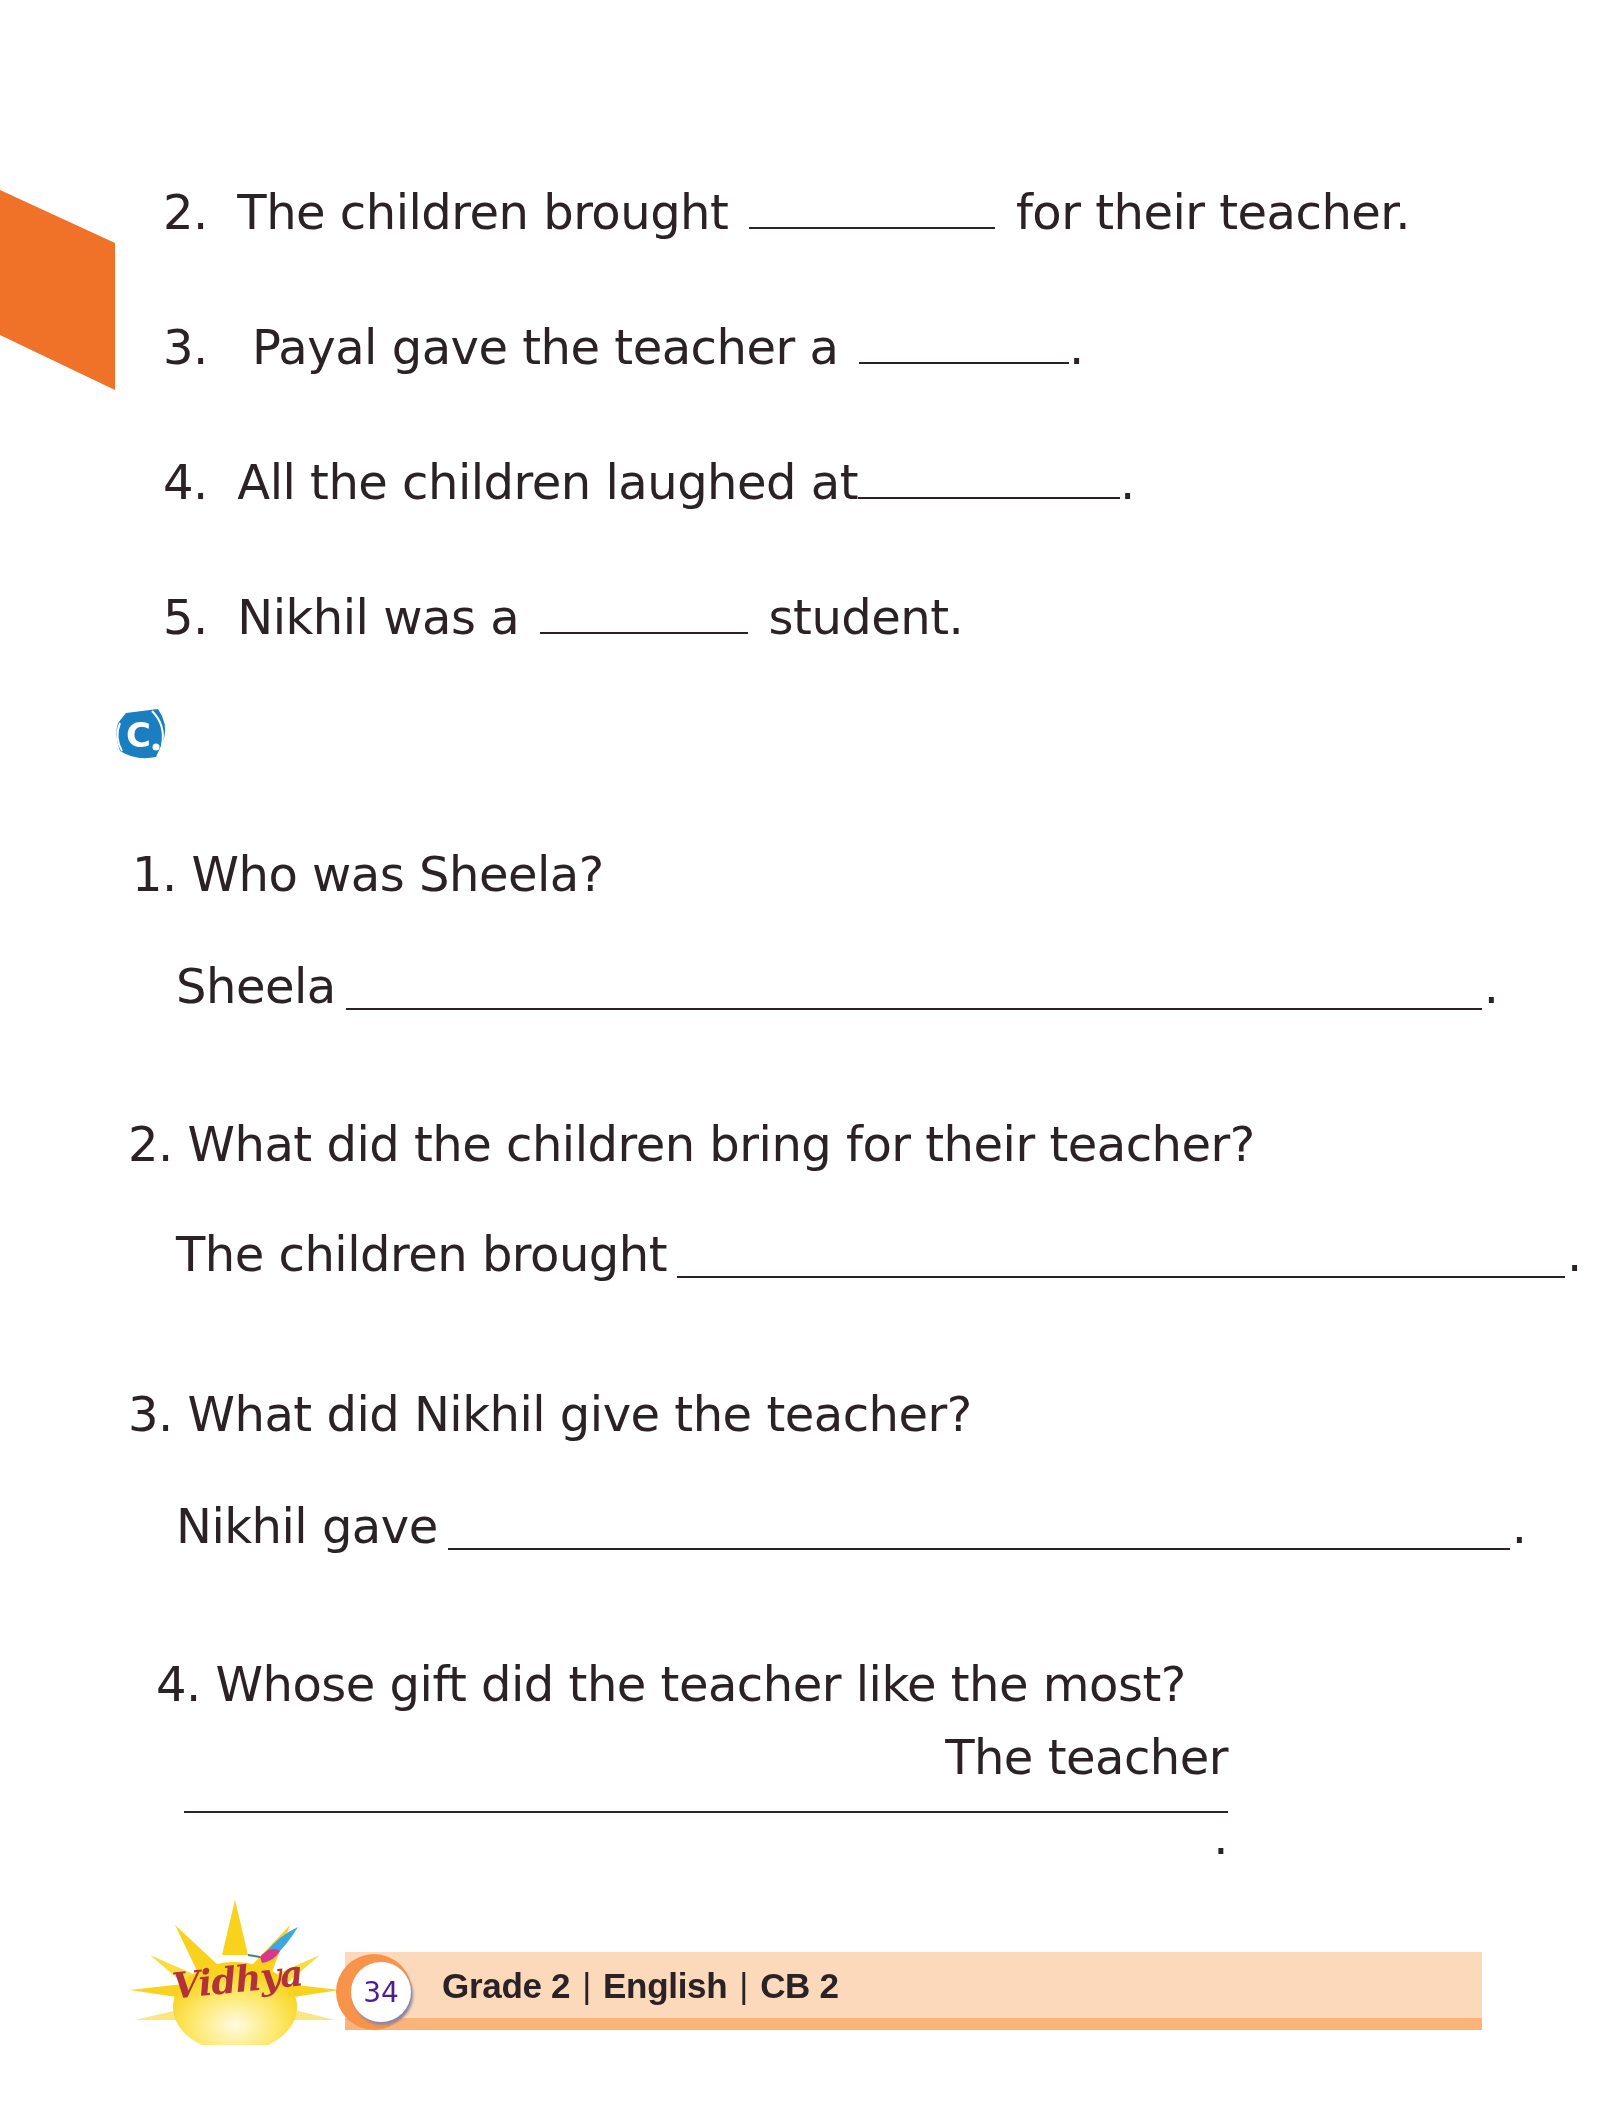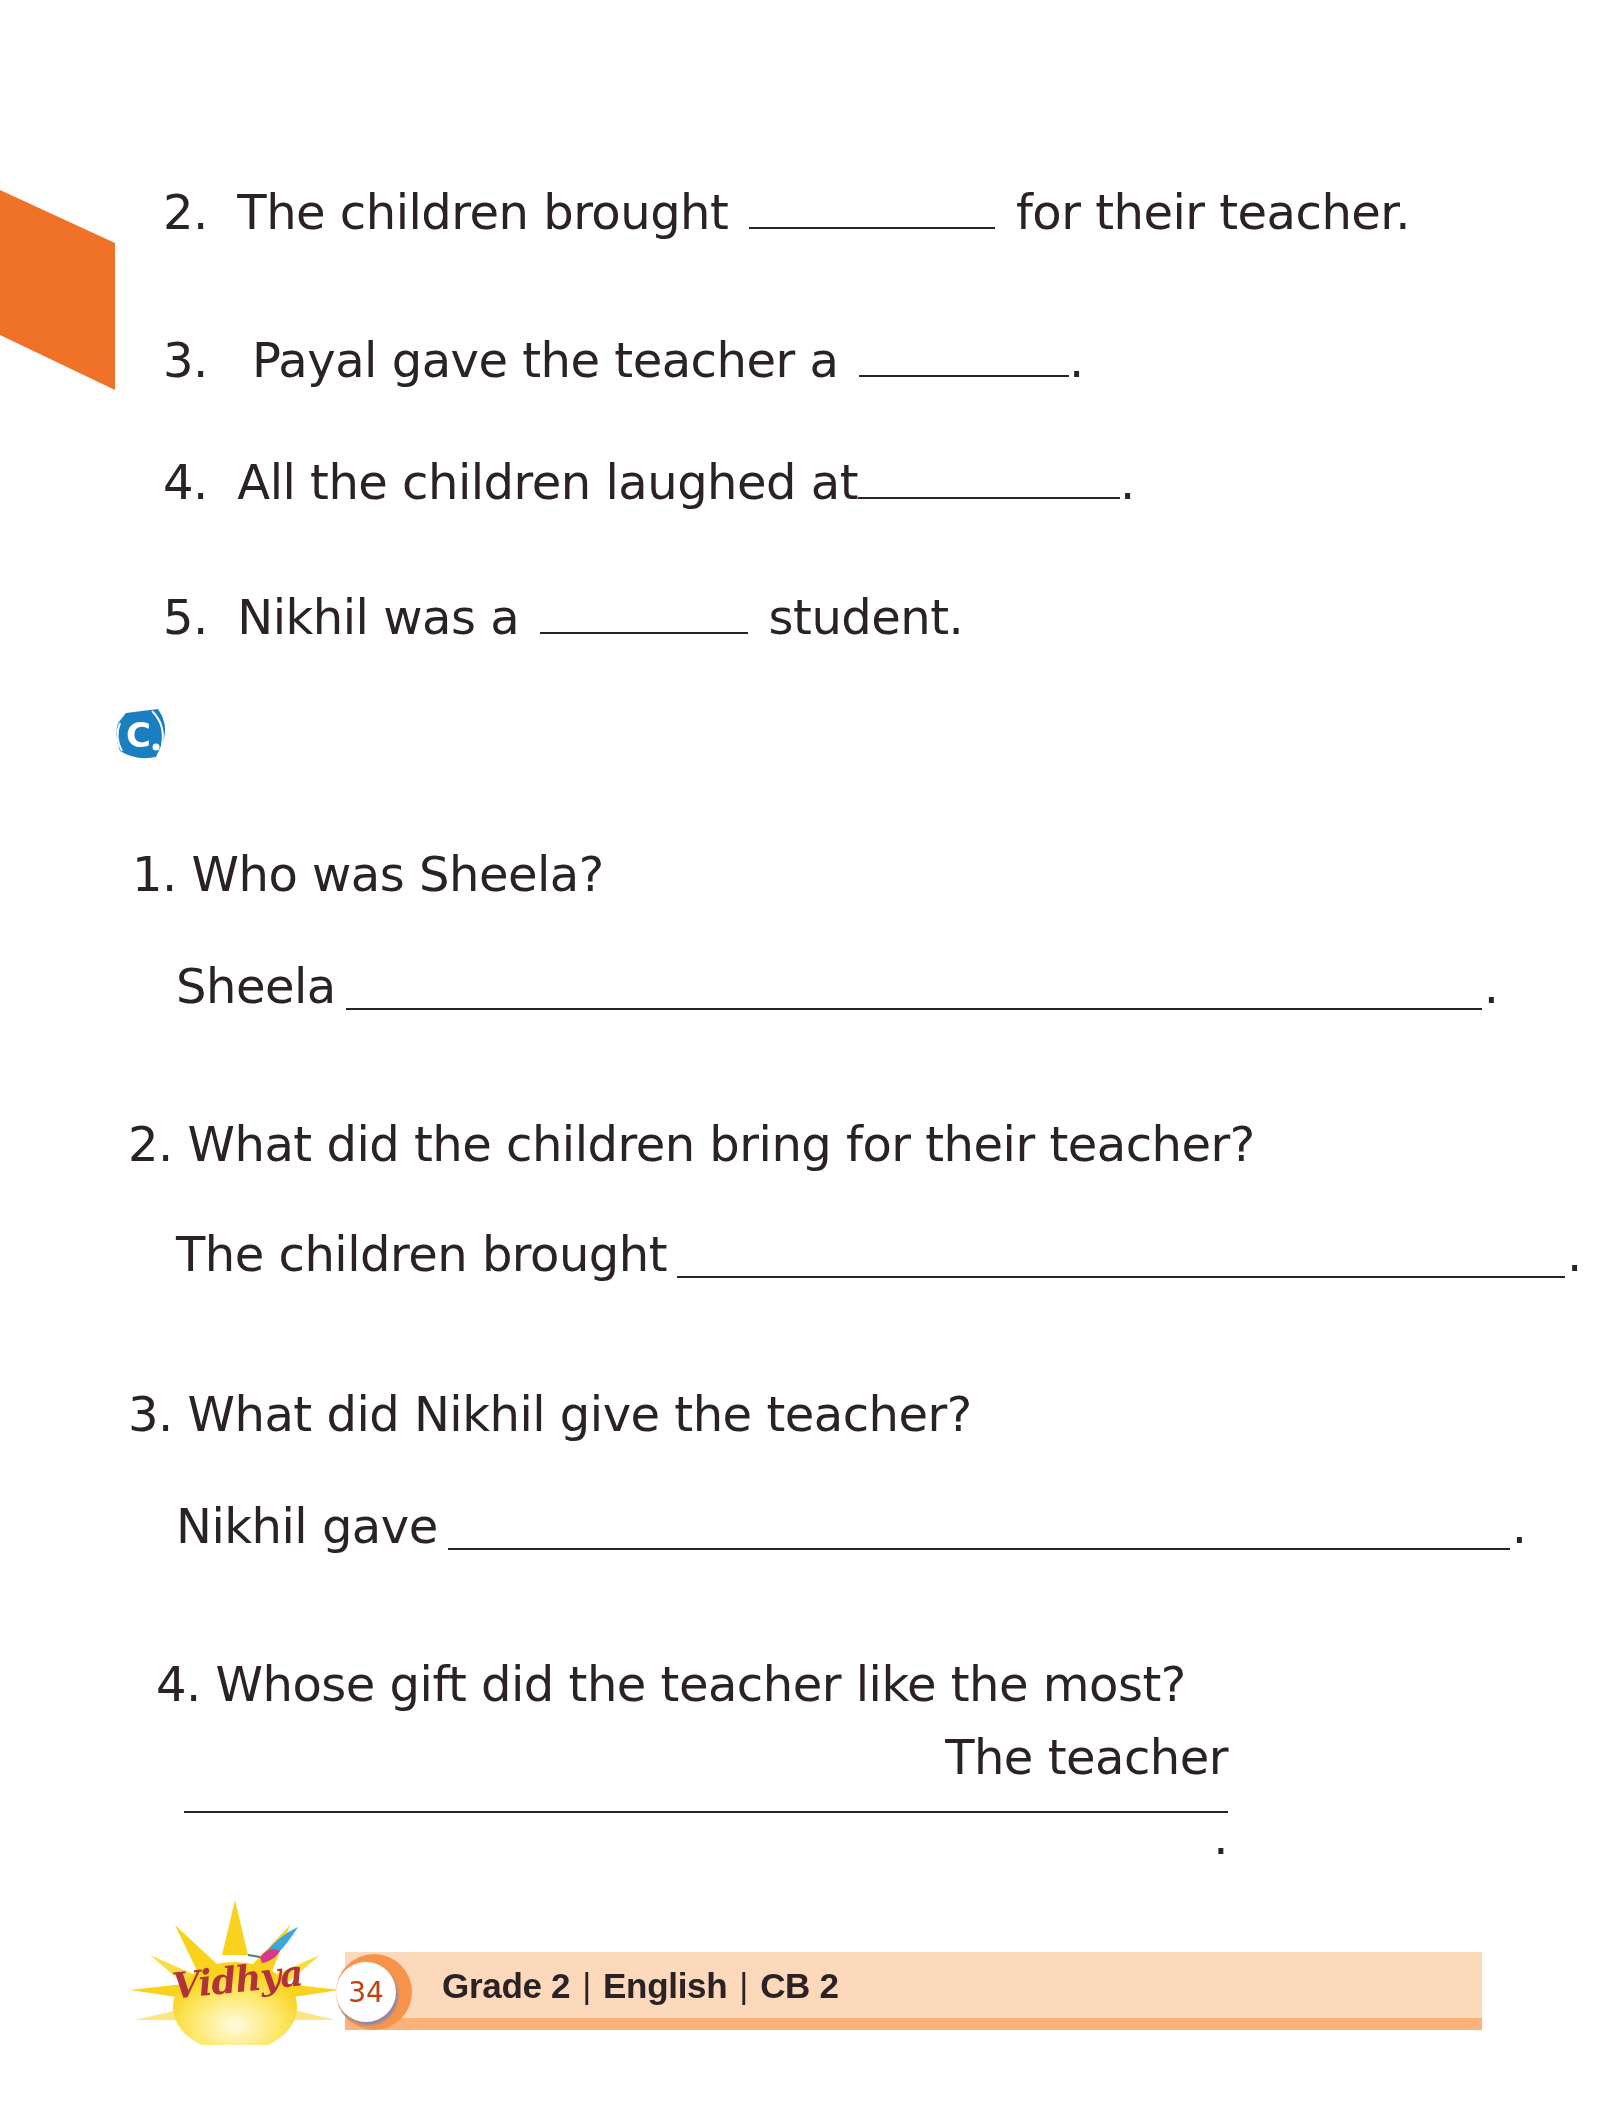--- a/index.html
+++ b/index.html
@@ -62,26 +62,26 @@
     }
     .page-circle-wrap {
       position: absolute; left: 336px; top: 1952px; width: 80px; height: 80px;
     }
     .page-circle-ring {
       position: absolute; left: 0; top: 2px; width: 76px; height: 76px;
       border-radius: 50%;
       background: #f7944a;
     }
     .page-circle {
-      position: absolute; left: 0; top: 10px; width: 60px; height: 60px;
+      position: absolute; left: 15px; top: 10px; width: 60px; height: 60px;
       border-radius: 50%;
       background: #ffffff;
       box-shadow: 2px 3px 3px #8a86a8;
       display: flex; align-items: center; justify-content: center;
-      font-size: 28px; color: #c2410c;
+      font-size: 28px; color: #4c1d95;
       font-family: "DejaVu Sans", sans-serif;
     }
     .footer-text {
       position: absolute; left: 442px; top: 1960px;
       font-family: Liberation Sans, sans-serif;
       font-weight: bold;
       font-size: 35px;
       color: #2a2224;
       height: 52px;
       display: flex; align-items: center;
@@ -110,21 +110,21 @@
   <polygon points="0,190 115,243 115,390 0,335" fill="#f07128"></polygon>
 </svg>
 
 <div class="abs line-text" style="left:163px; top:188px;">
   <span>2.</span>&nbsp;
   <span>The children brought</span>
   <span class="blank" style="width:246px; margin-left:6px;"></span>
   <span style="margin-left:6px;">for their teacher.</span>
 </div>
 
-<div class="abs line-text" style="left:163px; top:336px;">
+<div class="abs line-text" style="left:163px; top:323px;">
   <span>3.</span>&nbsp;&nbsp;
   <span>Payal gave the teacher a</span>
   <span class="blank" style="width:210px; margin-left:6px;"></span><span>.</span>
 </div>
 
 <div class="abs line-text" style="left:163px; top:458px;">
   <span>4.</span>&nbsp;
   <span>All the children laughed at</span><span class="blank" style="width:262px;"></span><span>.</span>
 </div>
 

